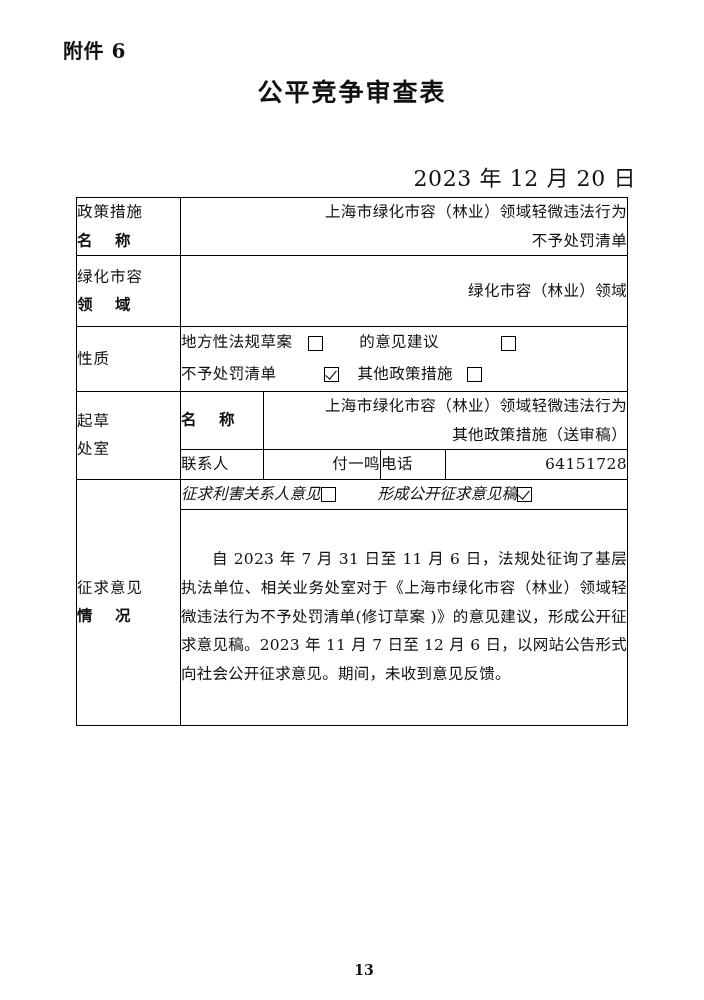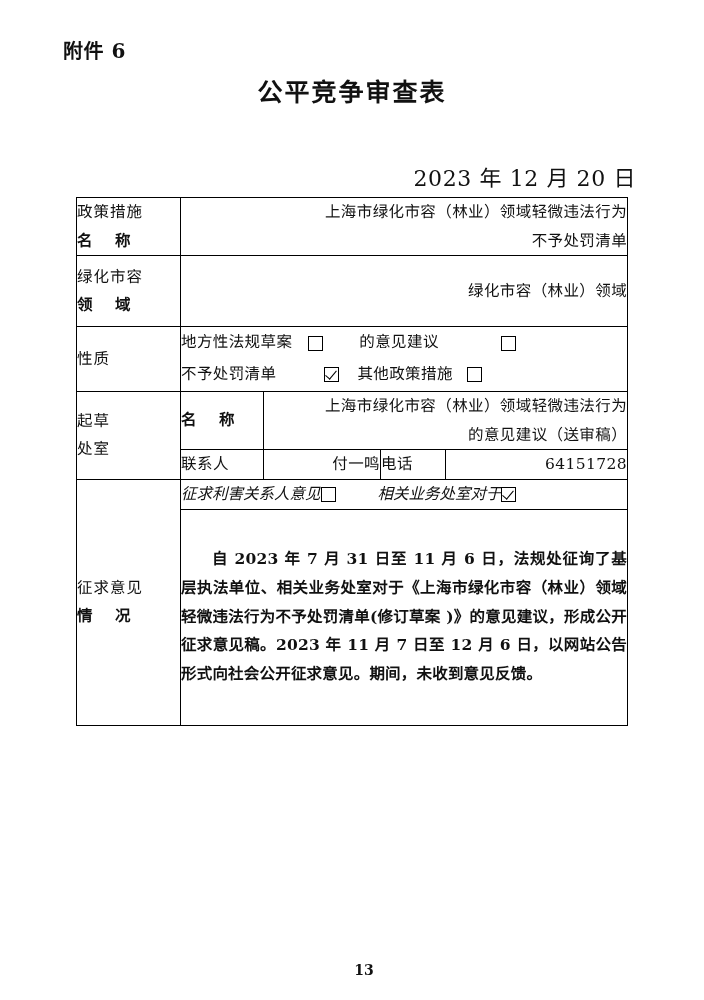--- a/index.html
+++ b/index.html
@@ -163,21 +163,20 @@
     align-items: center;
   }
 
   .body-cell {
     padding: 14px 13px 22px 13px;
     text-align: justify;
     text-justify: inter-character;
     font-size: 15.5px;
     line-height: 2.32;
     letter-spacing: 0.2px;
-    font-weight: bold;
   }
   .body-cell p {
     margin: 0;
     text-indent: 2em;
   }
 
   
   .page-number {
     position: absolute;
     left: 0;
@@ -269,21 +268,21 @@
       <tr>
         <td class="label-cell" rowspan="2">
           <span class="spread wide">起草</span>
           <span class="spread wide">处室</span>
         </td>
         <td class="label-cell">
           <span class="pad2"><span>名</span><span class="gap"></span><span>称</span></span>
         </td>
         <td class="value-cell" colspan="3">
           <span class="line">上海市绿化市容（林业）领域轻微违法行为</span>
-          <span class="line">的意见建议（送审稿）</span>
+          <span class="line">其他政策措施（送审稿）</span>
         </td>
       </tr>
 
       <tr>
         <td class="label-cell">
           <span class="spread">联系人</span>
         </td>
         <td class="value-cell">
           <span class="line">付一鸣</span>
         </td>
@@ -300,21 +299,21 @@
           <span class="spread wide">征求意见</span>
           <span class="pad2"><span>情</span><span class="gap"></span><span>况</span></span>
         </td>
         <td class="solicit-head" colspan="4">
           <span class="so-opt">
             <span>征求利害关系人意见</span>
             <span class="cbox"></span>
           </span>
           <span style="display:inline-block;width:32px"></span>
           <span class="so-opt">
-            <span>相关业务处室对于</span>
+            <span>形成公开征求意见稿</span>
             <span class="cbox checked"></span>
           </span>
         </td>
       </tr>
 
       <tr>
         <td class="body-cell" colspan="4" style="height:215px">
           <p>自 2023 年 7 月 31 日至 11 月 6 日，法规处征询了基层执法单位、相关业务处室对于《上海市绿化市容（林业）领域轻微违法行为不予处罚清单(修订草案 )》的意见建议，形成公开征求意见稿。2023 年 11 月 7 日至 12 月 6 日，以网站公告形式向社会公开征求意见。期间，未收到意见反馈。</p>
         </td>
       </tr>

